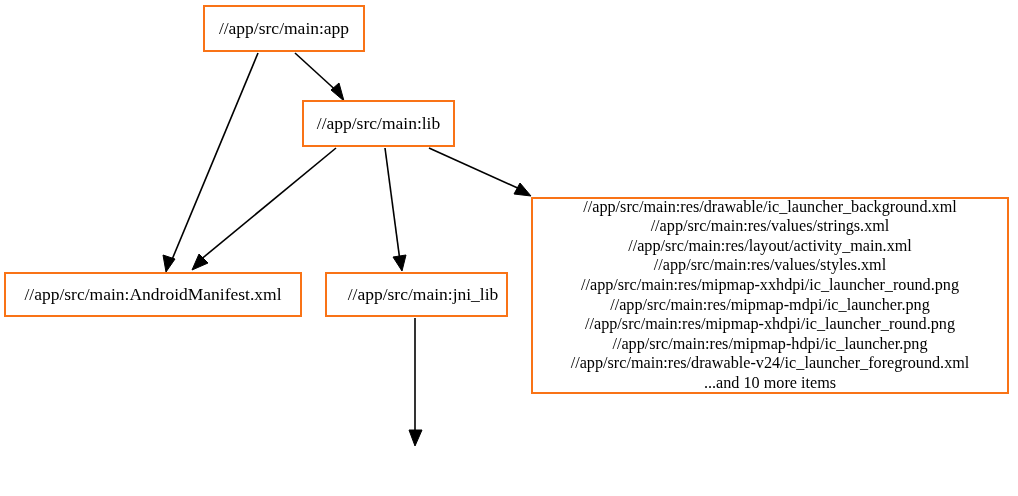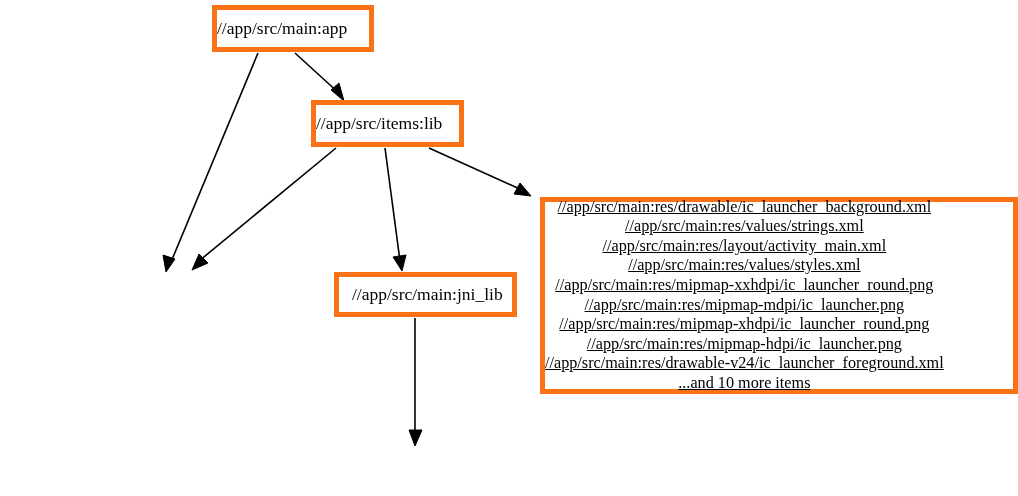--- a/index.html
+++ b/index.html
@@ -18,30 +18,29 @@
   #graph-svg {
     position: absolute;
     top: 0;
     left: 0;
     width: 1018px;
     height: 496px;
   }
   .node-box {
     position: absolute;
     box-sizing: border-box;
-    border: 5px solid #f97316;
+    border: 2px solid #f97316;
     background: #ffffff;
     display: flex;
     align-items: center;
-    justify-content: flex-start;
+    justify-content: center;
     text-align: center;
     color: #000000;
     white-space: pre;
     line-height: 1.0;
-    margin-left: 9px;
   }
   .node-label {
     display: block;
     text-align: center;
     white-space: pre;
   }
   .node-single {
     font-size: 17.5px;
   }
   .node-multi {
@@ -95,29 +94,32 @@
       <path class="edge-line" d="M 415 318 L 415 435"></path>
       <polygon class="edge-head" points="415,446 409,430 422,430"></polygon>
     </g>
   </svg>
 
   <div class="node-box node-single" style="left:203px; top:5px; width:162px; height:47px;">
     <span class="node-label">//app/src/main:app</span>
   </div>
 
   <div class="node-box node-single" style="left:302px; top:100px; width:153px; height:47px;">
-    <span class="node-label">//app/src/items:lib</span>
+    <span class="node-label">//app/src/main:lib</span>
   </div>
 
+  <div class="node-box node-single" style="left:4px; top:272px; width:298px; height:45px;">
+    <span class="node-label">//app/src/main:AndroidManifest.xml</span>
+  </div>
 
   <div class="node-box node-single" style="left:325px; top:272px; width:183px; height:45px;padding-left:13px;">
     <span class="node-label">//app/src/main:jni_lib</span>
   </div>
 
-  <div class="node-box node-multi" style="left:531px; top:197px; width:478px; height:197px;text-decoration:underline;">
+  <div class="node-box node-multi" style="left:531px; top:197px; width:478px; height:197px;">
     <span class="node-label">//app/src/main:res/drawable/ic_launcher_background.xml
 //app/src/main:res/values/strings.xml
 //app/src/main:res/layout/activity_main.xml
 //app/src/main:res/values/styles.xml
 //app/src/main:res/mipmap-xxhdpi/ic_launcher_round.png
 //app/src/main:res/mipmap-mdpi/ic_launcher.png
 //app/src/main:res/mipmap-xhdpi/ic_launcher_round.png
 //app/src/main:res/mipmap-hdpi/ic_launcher.png
 //app/src/main:res/drawable-v24/ic_launcher_foreground.xml
 ...and 10 more items</span>

